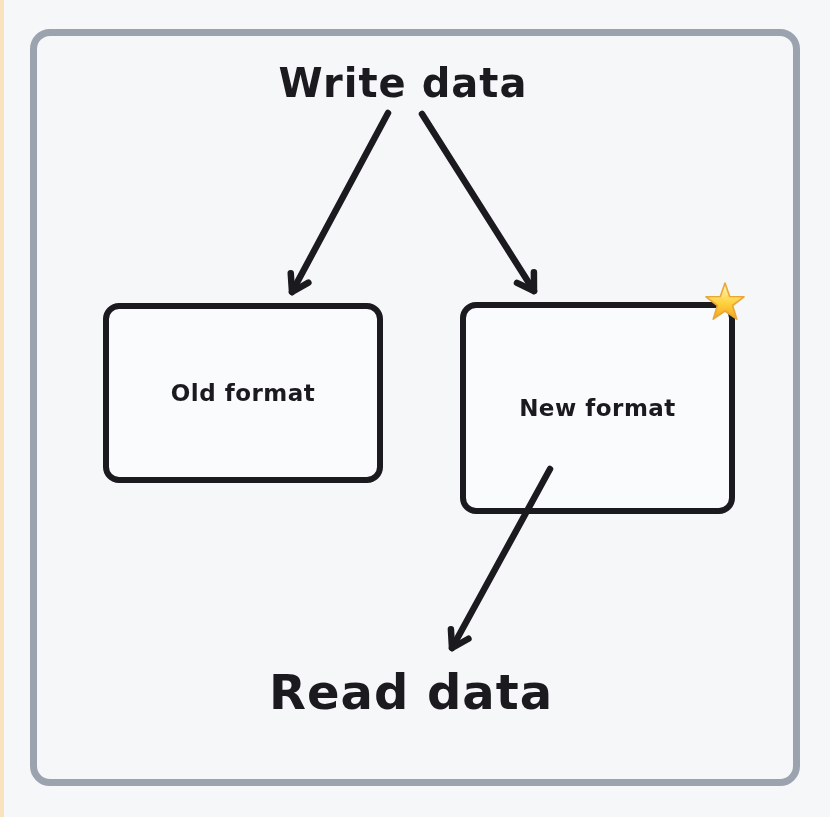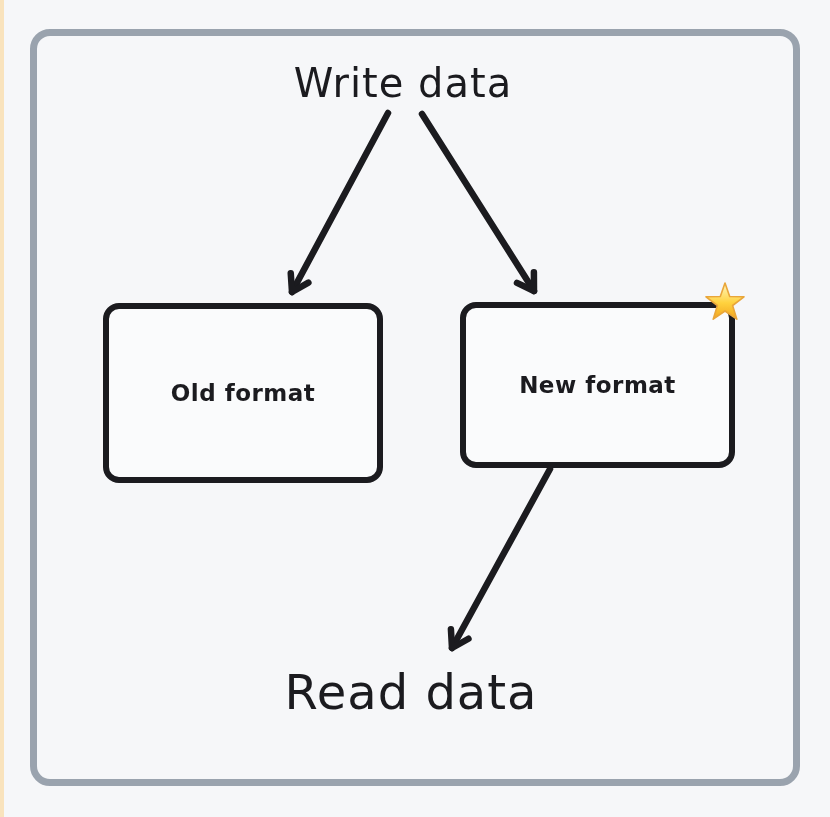--- a/index.html
+++ b/index.html
@@ -24,32 +24,32 @@
   .strip{
     position:absolute;left:0;top:0;width:4px;height:817px;
     background:var(--strip);z-index:1;
   }
   .frame{
     position:absolute;left:30px;top:29px;width:770px;height:757px;
     border:7px solid var(--frame);border-radius:20px;
     background:transparent;z-index:1;
   }
   .label{
-    position:absolute;color:var(--ink);font-weight:normal;
+    position:absolute;color:var(--ink);font-weight:bold;
     white-space:nowrap;letter-spacing:1px;z-index:4;text-align:right;
   }
   .title-top{left:403px;top:60px;transform:translateX(-50%);font-size:40px;}
   .title-bottom{left:411px;top:664px;transform:translateX(-50%);font-size:48px;}
   .node{
     position:absolute;border:6px solid var(--ink);border-radius:16px;
     background:var(--node-fill);display:flex;align-items:center;justify-content:center;
     z-index:2;
   }
   .node-old{left:103px;top:303px;width:280px;height:180px;}
-  .node-new{left:460px;top:302px;width:275px;height:166px;}
+  .node-new{left:460px;top:302px;width:275px;height:212px;}
   .node-label{
     color:var(--ink);font-weight:bold;font-size:23px;letter-spacing:0.5px;
     white-space:nowrap;
   }
   svg.edges{position:absolute;left:0;top:0;z-index:3;pointer-events:none;}
   svg.edges line{stroke:var(--ink);stroke-width:6.5;stroke-linecap:round;}
   svg.edges marker path{stroke:var(--ink);}
   svg.star{position:absolute;left:702px;top:280px;z-index:5;}
 </style>
 </head>

